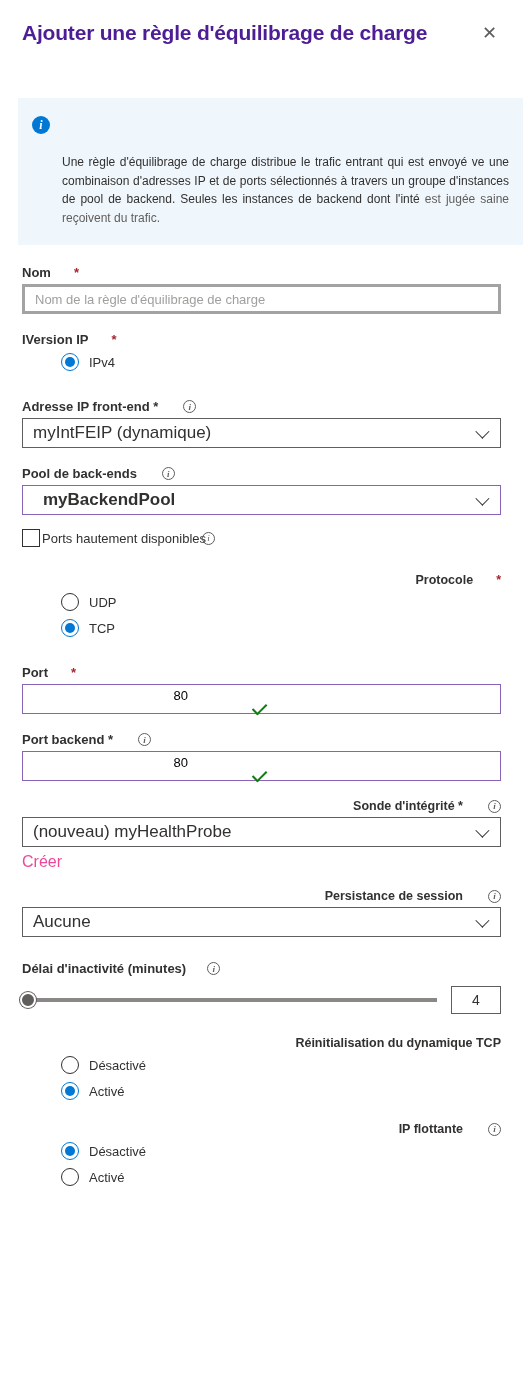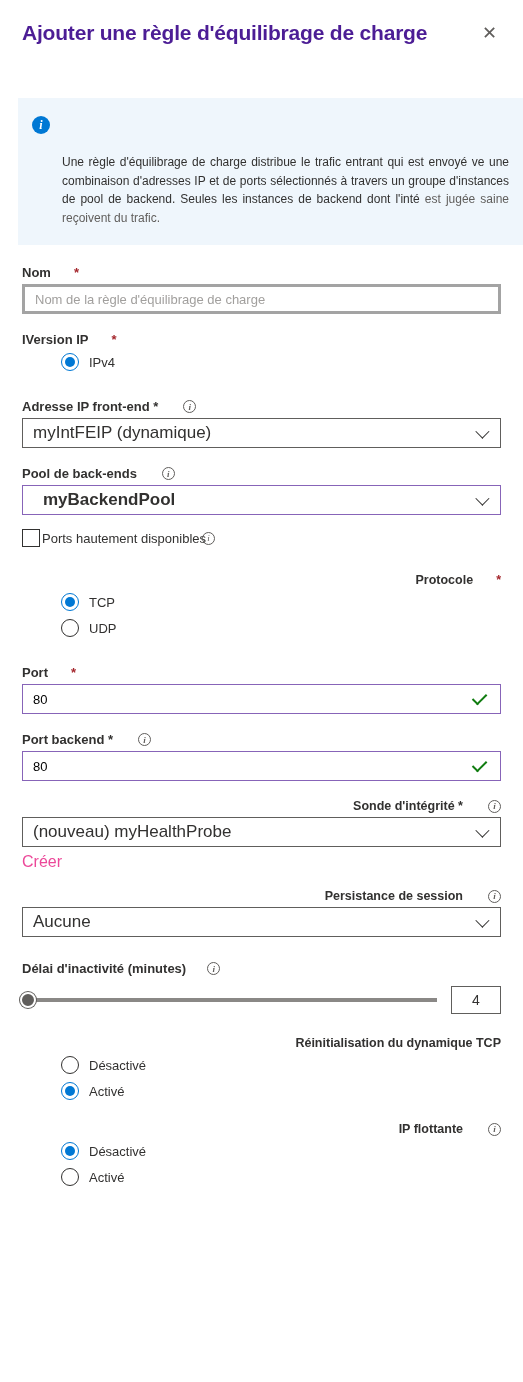--- a/index.html
+++ b/index.html
@@ -113,20 +113,21 @@
     border-right: 1.5px solid #323130;
     border-bottom: 1.5px solid #323130;
     transform: rotate(45deg) translateY(-2px);
     margin-right: 4px;
   }
   .input-validated {
     display: flex; align-items: center;
     width: 100%; height: 30px;
     border: 1px solid #8764b8;
     padding: 0 10px;
+    flex-direction: column;
   }
   .input-validated input {
     border: none; flex: 1; font-size: 13px; outline: none;
   }
   .checkmark {
     width: 14px; height: 8px;
     border-left: 2px solid #107c10;
     border-bottom: 2px solid #107c10;
     transform: rotate(-45deg) translateY(-2px);
     margin-right: 2px;
@@ -244,26 +245,26 @@
     </div>
   </div>
 
   <div class="field" style="margin-top:26px;">
     <div class="field-label small-label">
       <span>Protocole</span>
         <span class="req">*</span>
     </div>
     <div class="radio-group">
       <div class="radio-row">
+        <span class="radio"></span>
+        <span>UDP</span>
+      </div>
+      <div class="radio-row">
         <span class="radio checked"></span>
         <span>TCP</span>
-      </div>
-      <div class="radio-row">
-        <span class="radio"></span>
-        <span>UDP</span>
       </div>
     </div>
   </div>
 
   <div class="field" style="margin-top:28px;">
     <div class="field-label">
       <span>Port</span>
         <span class="req">*</span>
     </div>
     <div class="input-validated">

